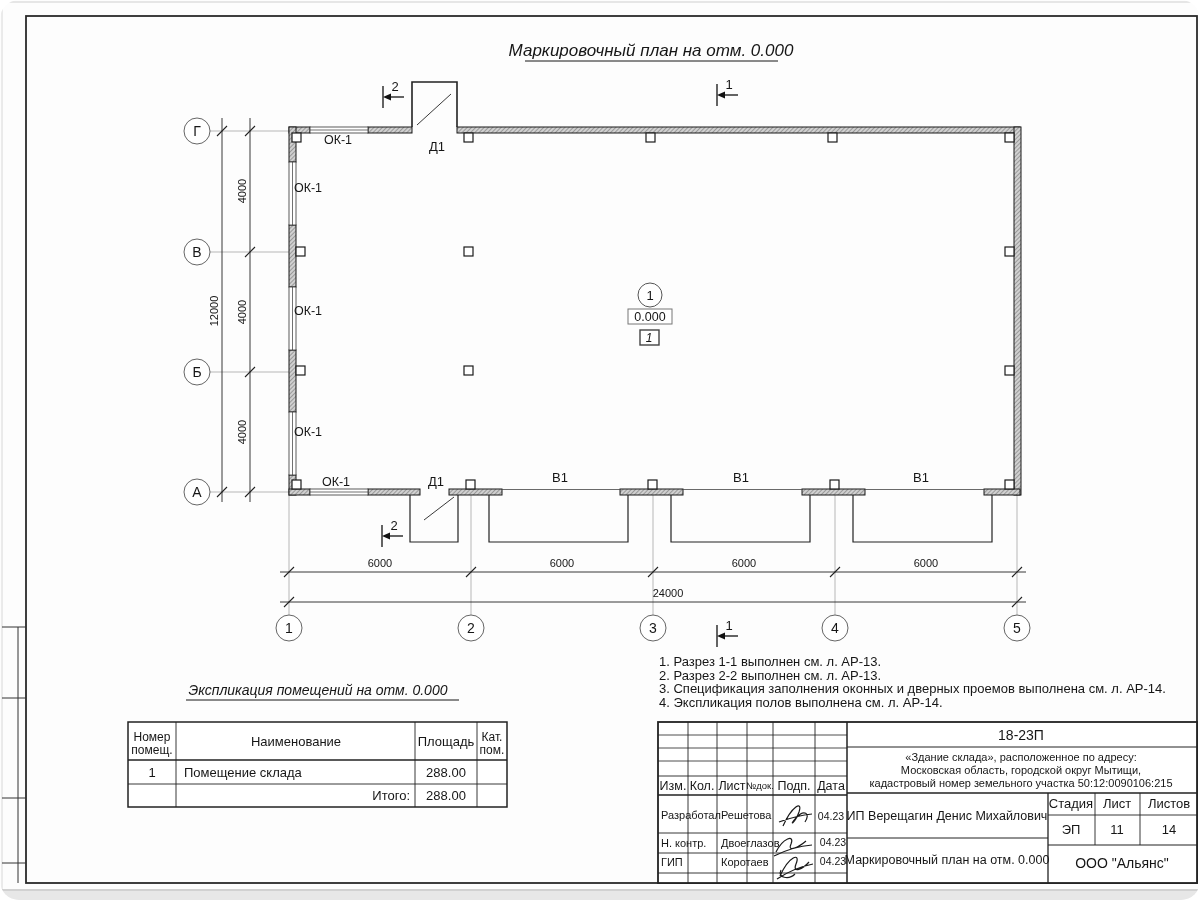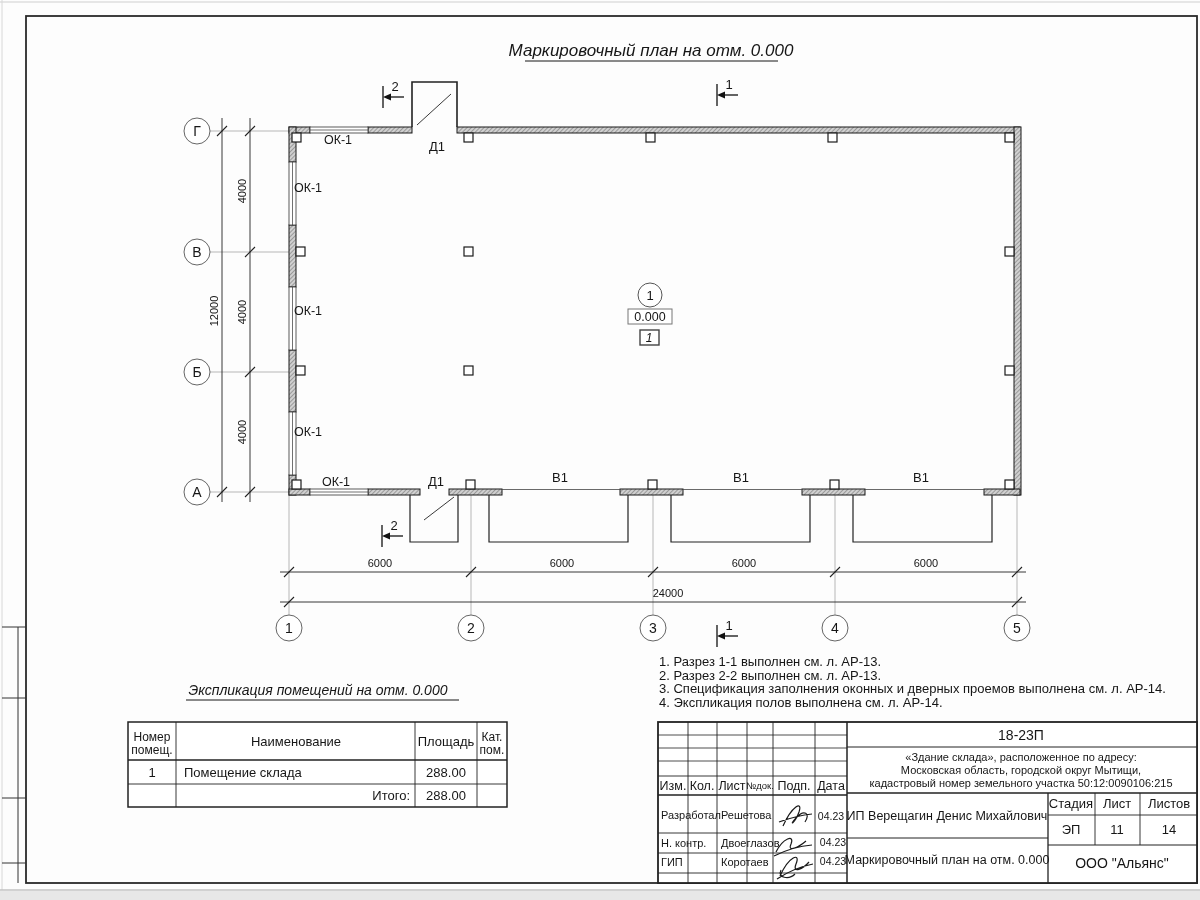--- a/index.html
+++ b/index.html
@@ -1,17 +1,17 @@
 <!DOCTYPE html>
 <html><head>
 <meta charset="utf-8">
 <style>
   html,body{margin:0;padding:0;background:#fff;}
   .page{position:relative;width:1200px;height:900px;background:#fdfdfd;overflow:hidden;
-        font-family:"Liberation Sans", sans-serif;}
+        font-family:"Liberation Sans", sans-serif;border-radius:19px;}
   svg{position:absolute;left:0;top:0;}
   svg text{font-family:"Liberation Sans", sans-serif;fill:#161616;}
   .dim{stroke:#222;stroke-width:0.9;}
   .wallstroke{stroke:#1b1b1b;stroke-width:1;}
   .t11{font-size:11px;} .t12{font-size:12px;} .t125{font-size:12.5px;} .t13{font-size:13px;}
   .t14{font-size:14px;} .t10{font-size:10.5px;} .t95{font-size:9.5px;}
   .it{font-style:italic;}
   .mid{text-anchor:middle;} .end{text-anchor:end;}
 </style>
 </head>

